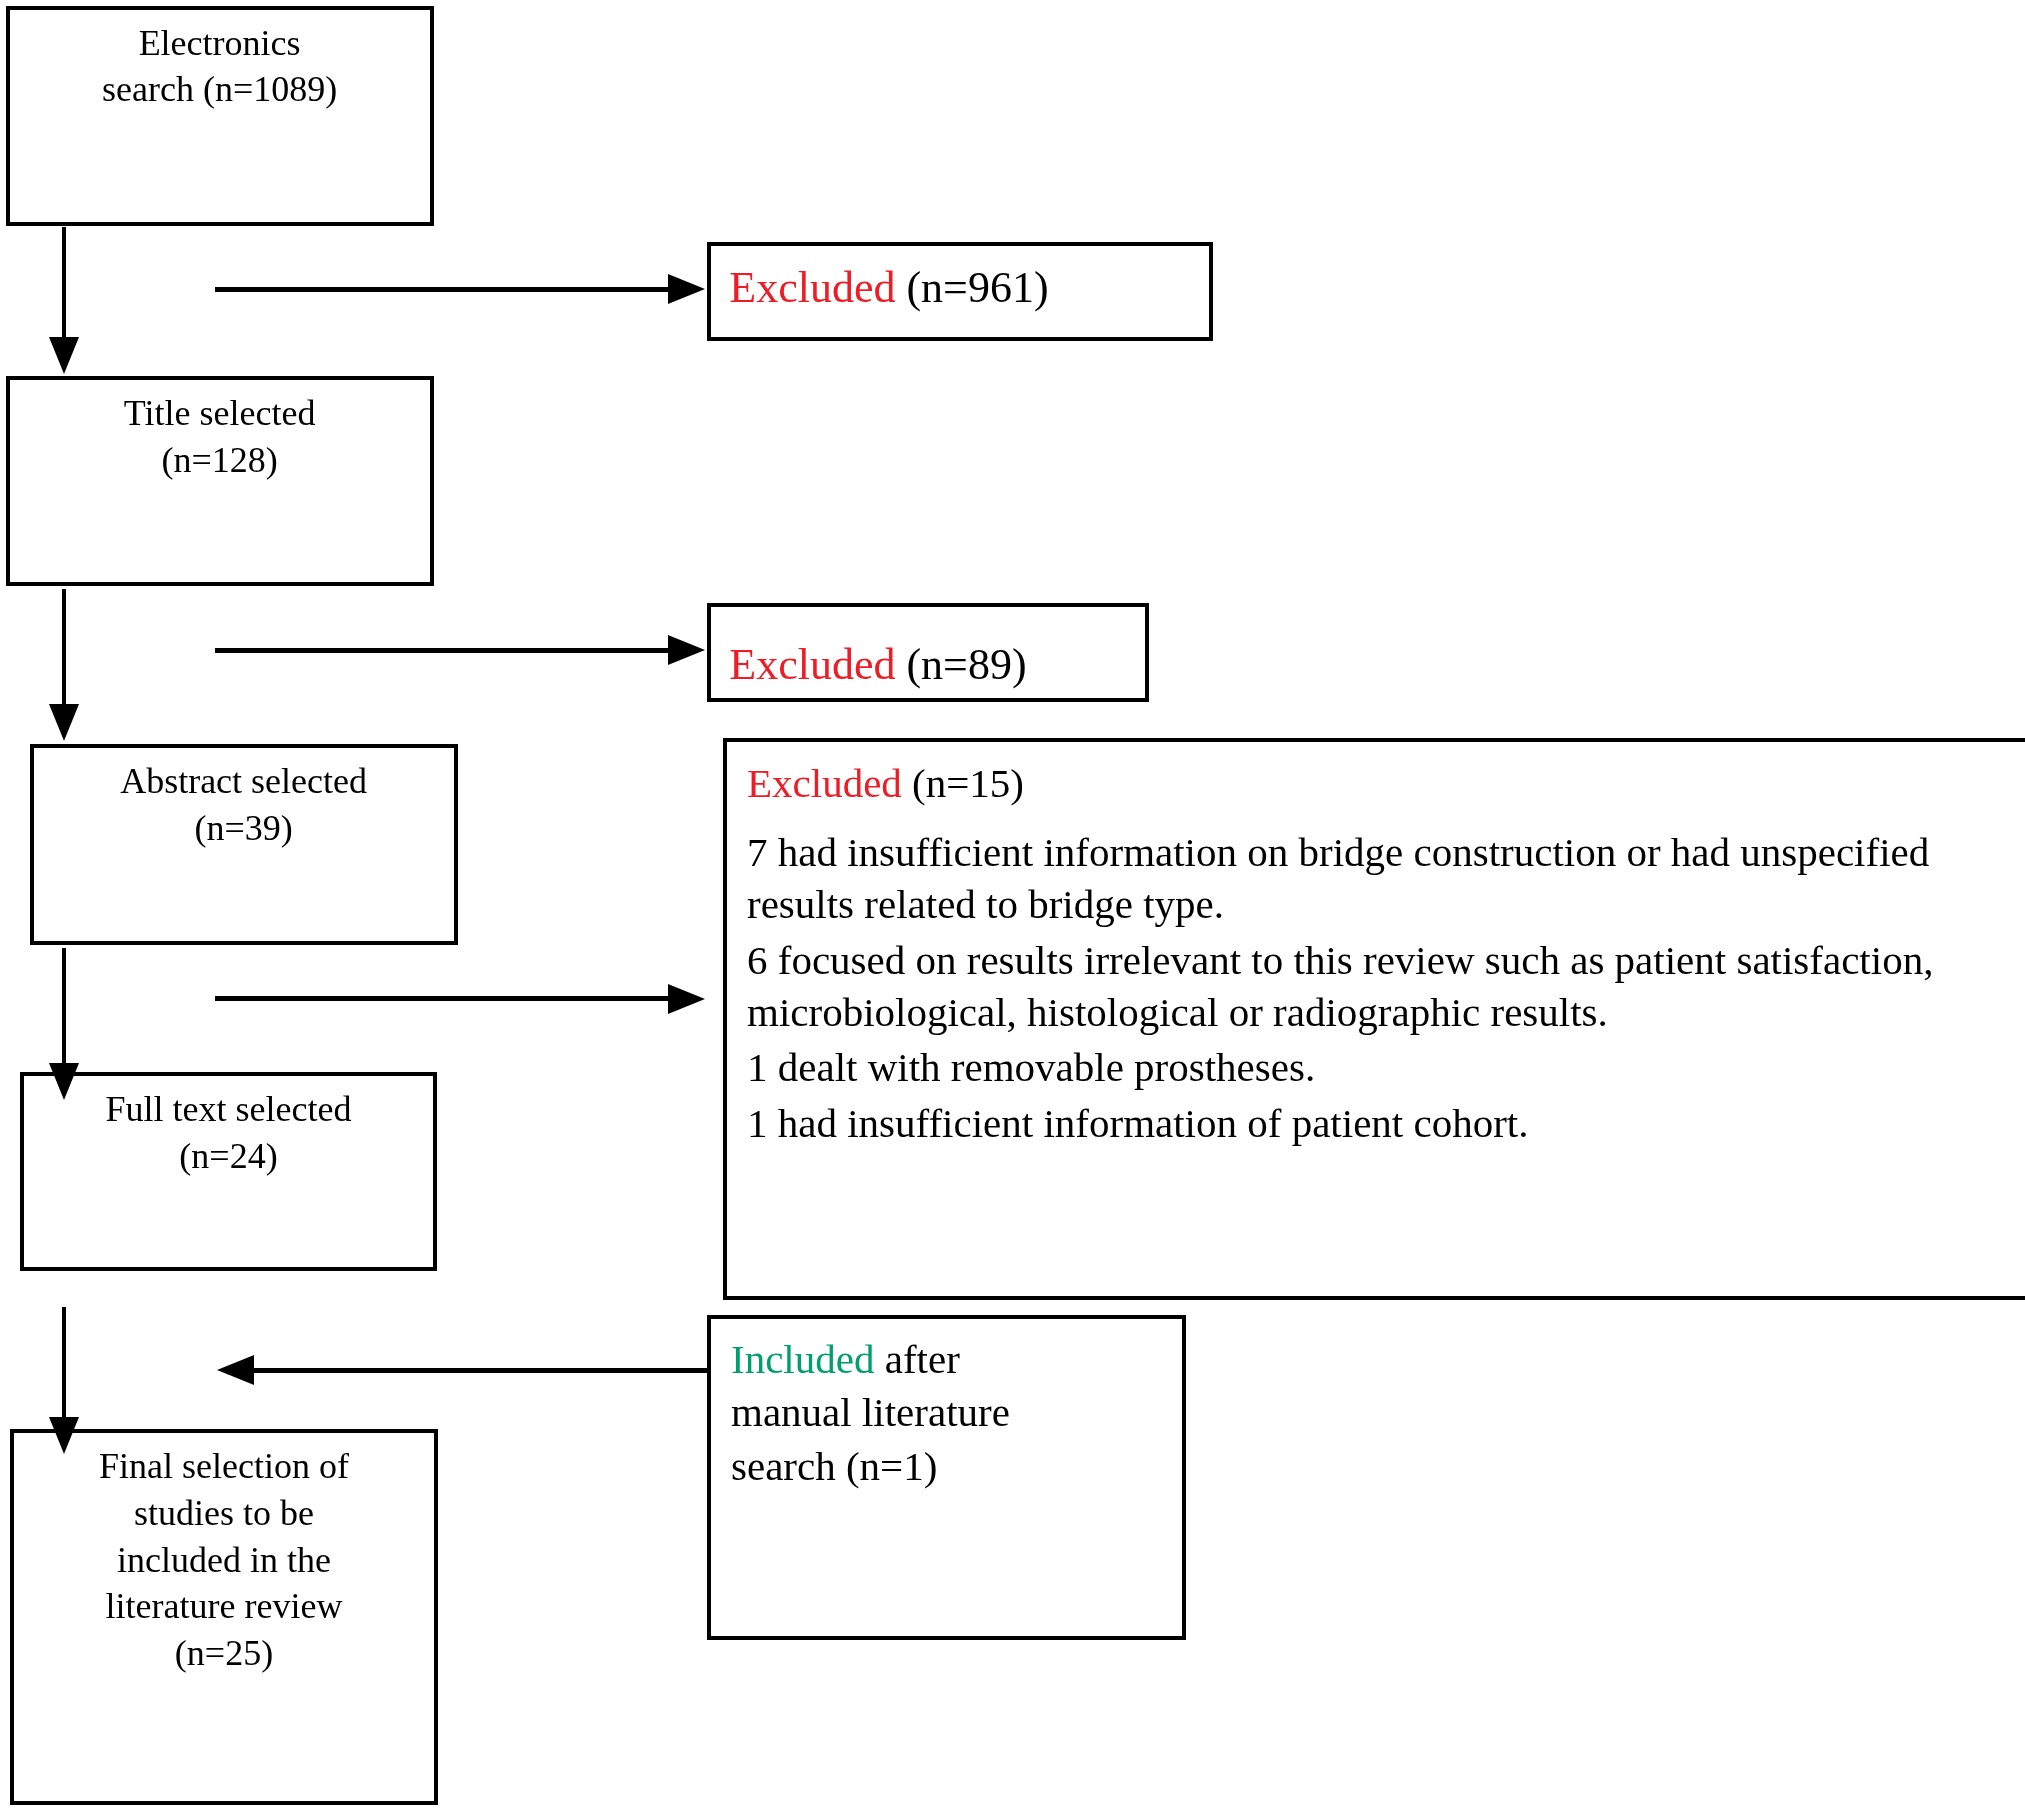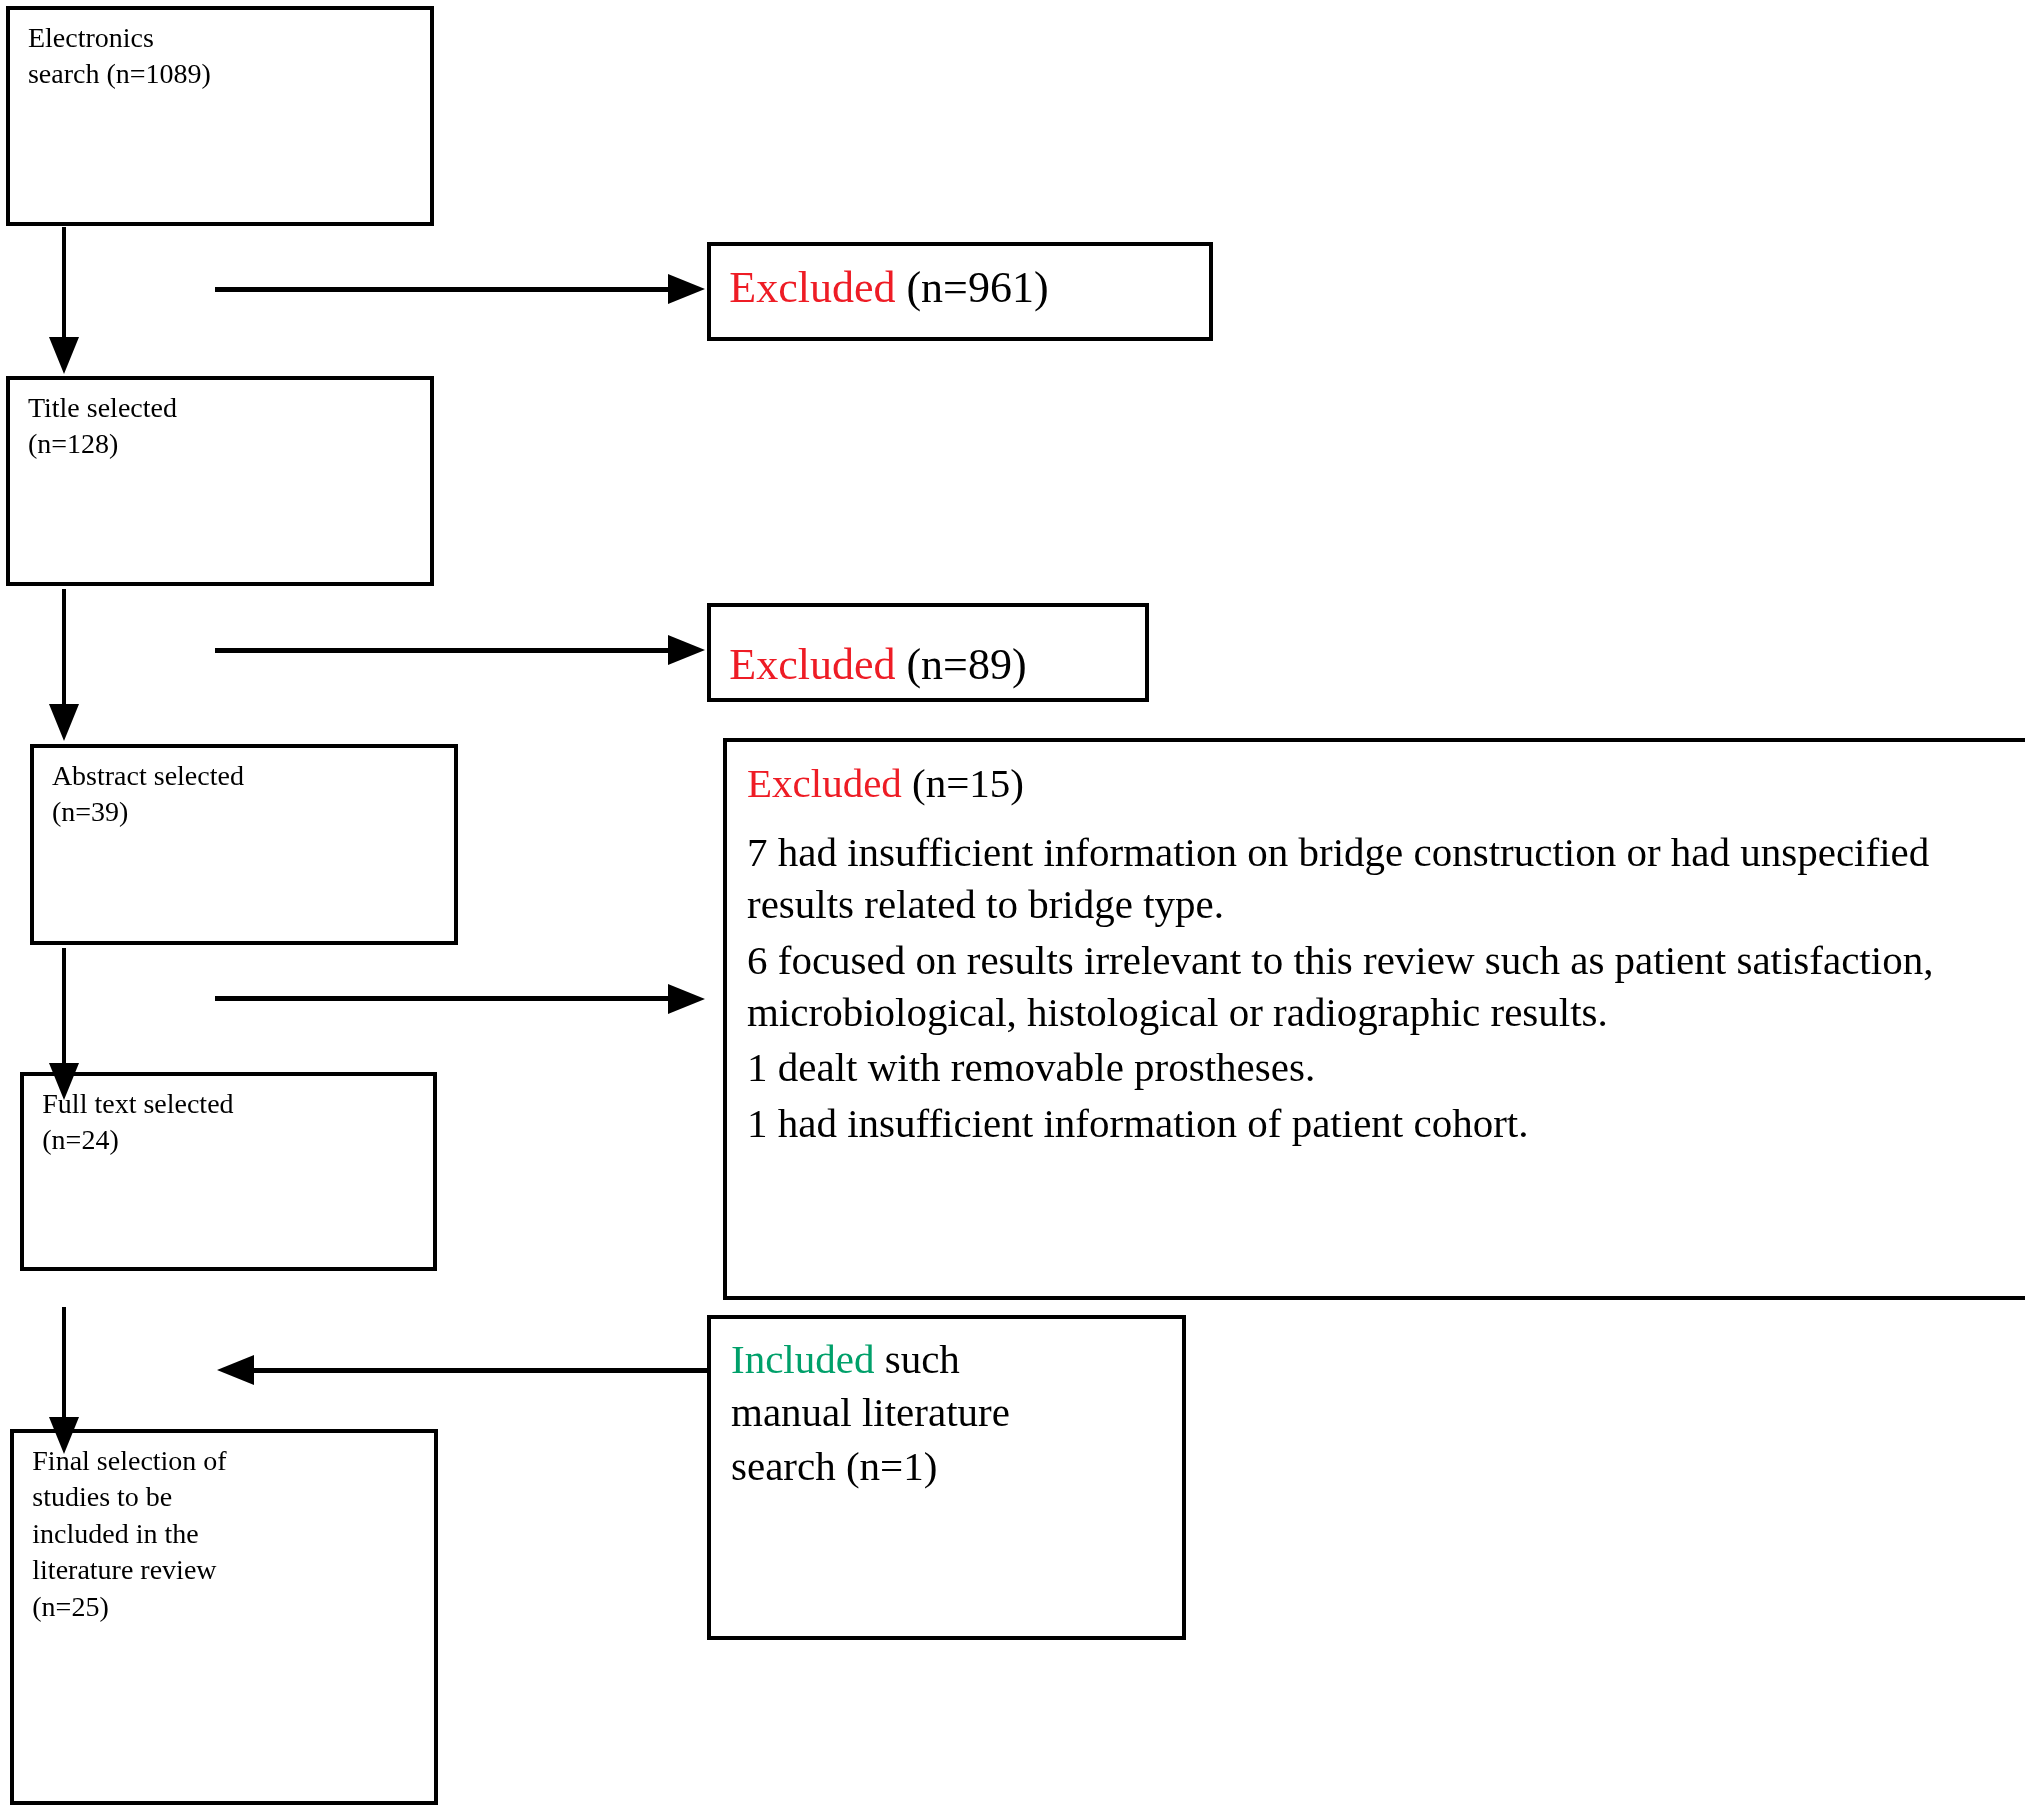--- a/index.html
+++ b/index.html
@@ -23,21 +23,21 @@
     box-sizing: border-box;
     border: 4.2px solid #000000;
     background: #ffffff;
     padding: 10px 18.3px;
     line-height: 1.30;
   }
   .box-text {
     display: block;
     white-space: pre-line;
   }
-  .fs-left { font-size: 28px; }
+  .fs-left { font-size: 36px; text-align: center; }
   .fs-excl { font-size: 44px; }
   .fs-detail { font-size: 41px; }
   .fs-incl { font-size: 41px; }
 
   .kw-excluded { color: #EE1C25; }
   .kw-included { color: #00A06A; }
 
   .detail-para {
     margin: 0 0 4.2px 0;
     line-height: 1.26;
@@ -126,21 +126,21 @@
 
   <div class="box fs-detail" style="left:707px; top:738px; width:1307px; height:562px; padding:15.5px 20px;margin-left:16px;">
     <p class="detail-head"><span class="kw-excluded">Excluded</span><span> (n=15)</span></p>
     <p class="detail-para">7 had insufficient information on bridge construction or had unspecified results related to bridge type.</p>
     <p class="detail-para">6 focused on results irrelevant to this review such as patient satisfaction, microbiological, histological or radiographic results.</p>
     <p class="detail-para">1 dealt with removable prostheses.</p>
     <p class="detail-para">1 had insufficient information of patient cohort.</p>
   </div>
 
   <div class="box fs-incl" style="left:707px; top:1315px; width:479px; height:325px; padding:14px 20px;">
-    <span class="kw-included">Included</span><span> such</span>
+    <span class="kw-included">Included</span><span> after</span>
     <span class="box-text">manual literature
 search (n=1)</span>
   </div>
 
   <div class="vline" style="left:62px; top:227px; height:113px;"></div>
   <div class="arrow-down" style="left:49px; top:337px;"></div>
 
   <div class="hline" style="left:215px; top:287px; width:454px;"></div>
   <div class="arrow-right" style="left:668px; top:274px;"></div>
 

